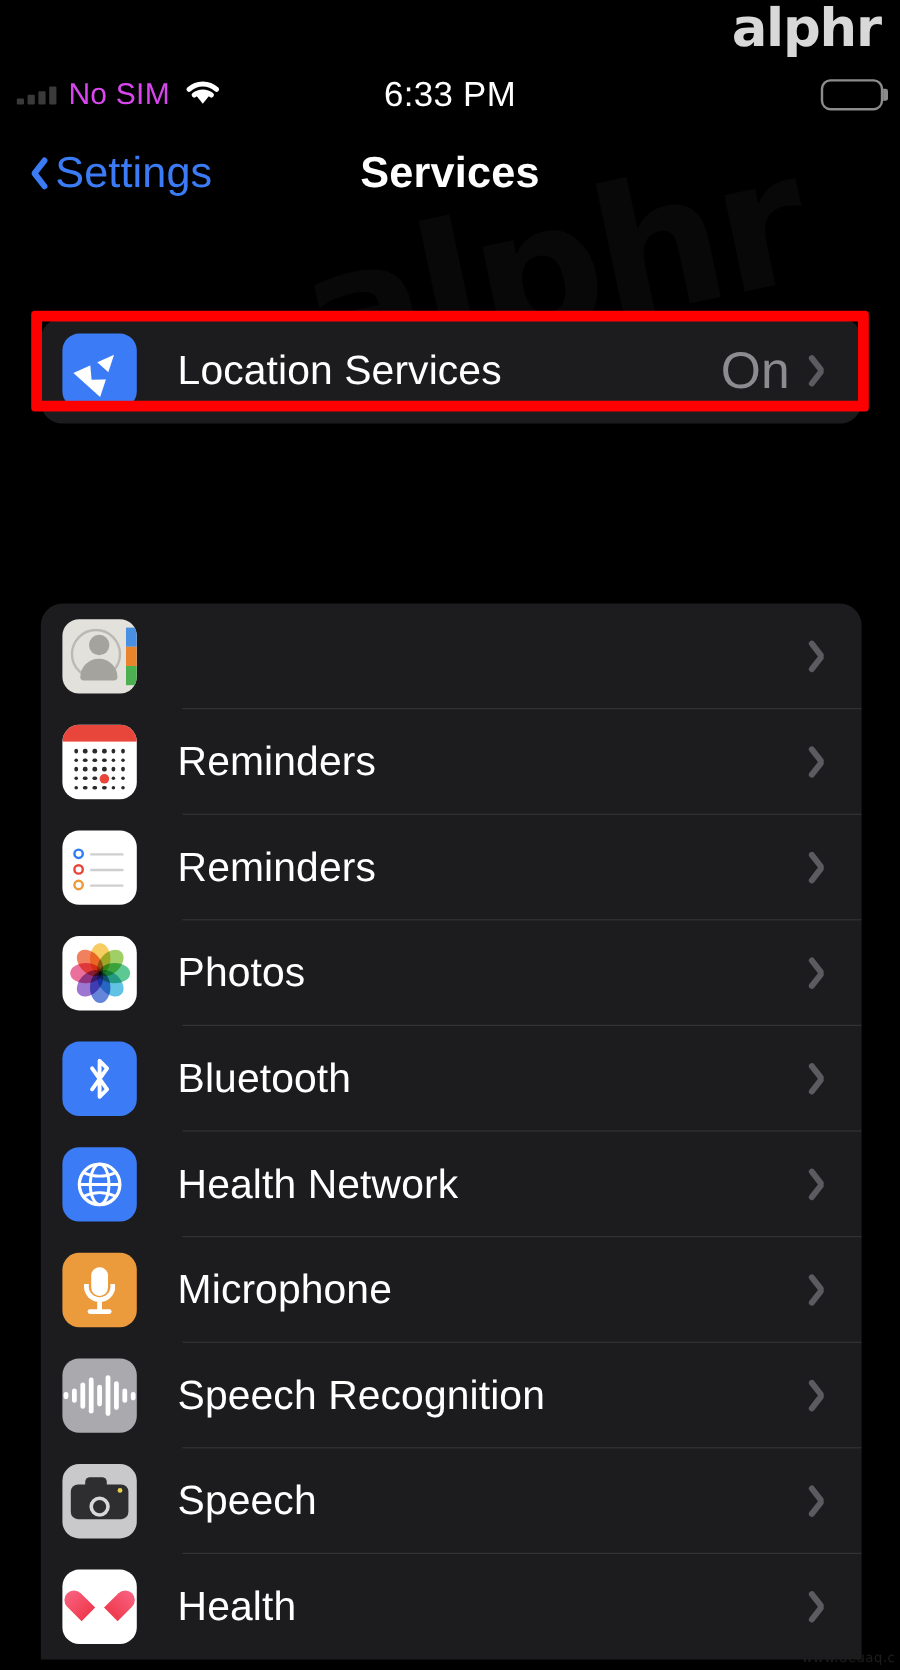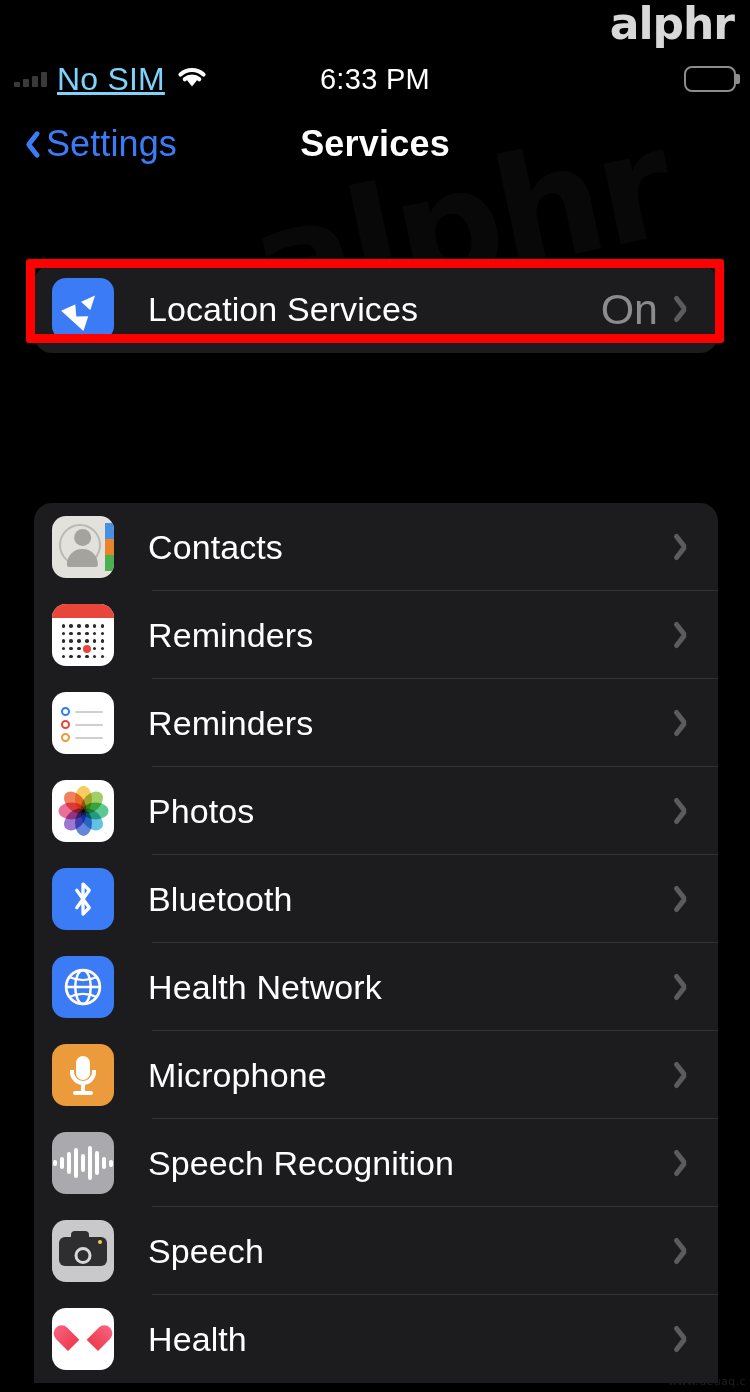--- a/index.html
+++ b/index.html
@@ -50,21 +50,21 @@
     position:absolute; left:14px; top:0; height:44px;
     display:flex; align-items:center; gap:10px;
   }
   .sig-bars { display:flex; align-items:flex-end; gap:3px; height:16px; }
   .sig-bars i { display:block; width:6px; background:#3a3a3a; border-radius:1px; }
   .sig-bars i:nth-child(1){height:5px;}
   .sig-bars i:nth-child(2){height:8px;}
   .sig-bars i:nth-child(3){height:11px;}
   .sig-bars i:nth-child(4){height:15px;}
   .nosim {
-    color:#7dd3fc; font-size:32px; font-weight:400; letter-spacing:0.2px;text-decoration:underline;
+    color:#d946ef; font-size:25px; font-weight:400; letter-spacing:0.2px;
   }
   .sb-time {
     position:absolute; left:0; top:0; width:750px; height:44px;
     display:flex; align-items:center; justify-content:center;
     color:#fff; font-size:29px; font-weight:500; letter-spacing:0.3px;
   }
   .sb-right {
     position:absolute; right:14px; top:0; height:44px;
     display:flex; align-items:center;
   }
@@ -382,21 +382,20 @@
           <div class="app-icon ic-contacts">
             <span class="ring"></span>
             <span class="person-head"></span>
             <span class="person-body"></span>
             <span class="tabs">
               <i></i>
               <i></i>
               <i></i>
             </span>
           </div>
-          <span class="row-label">Contacts</span>
           <span class="row-spacer"></span>
           <span class="chev-r"></span>
           <span class="sep"></span>
         </div>
         <div class="row">
           <div class="app-icon ic-calendars">
             <span class="cal-top"></span>
             <span class="dots">
               <i></i>
               <i></i>

